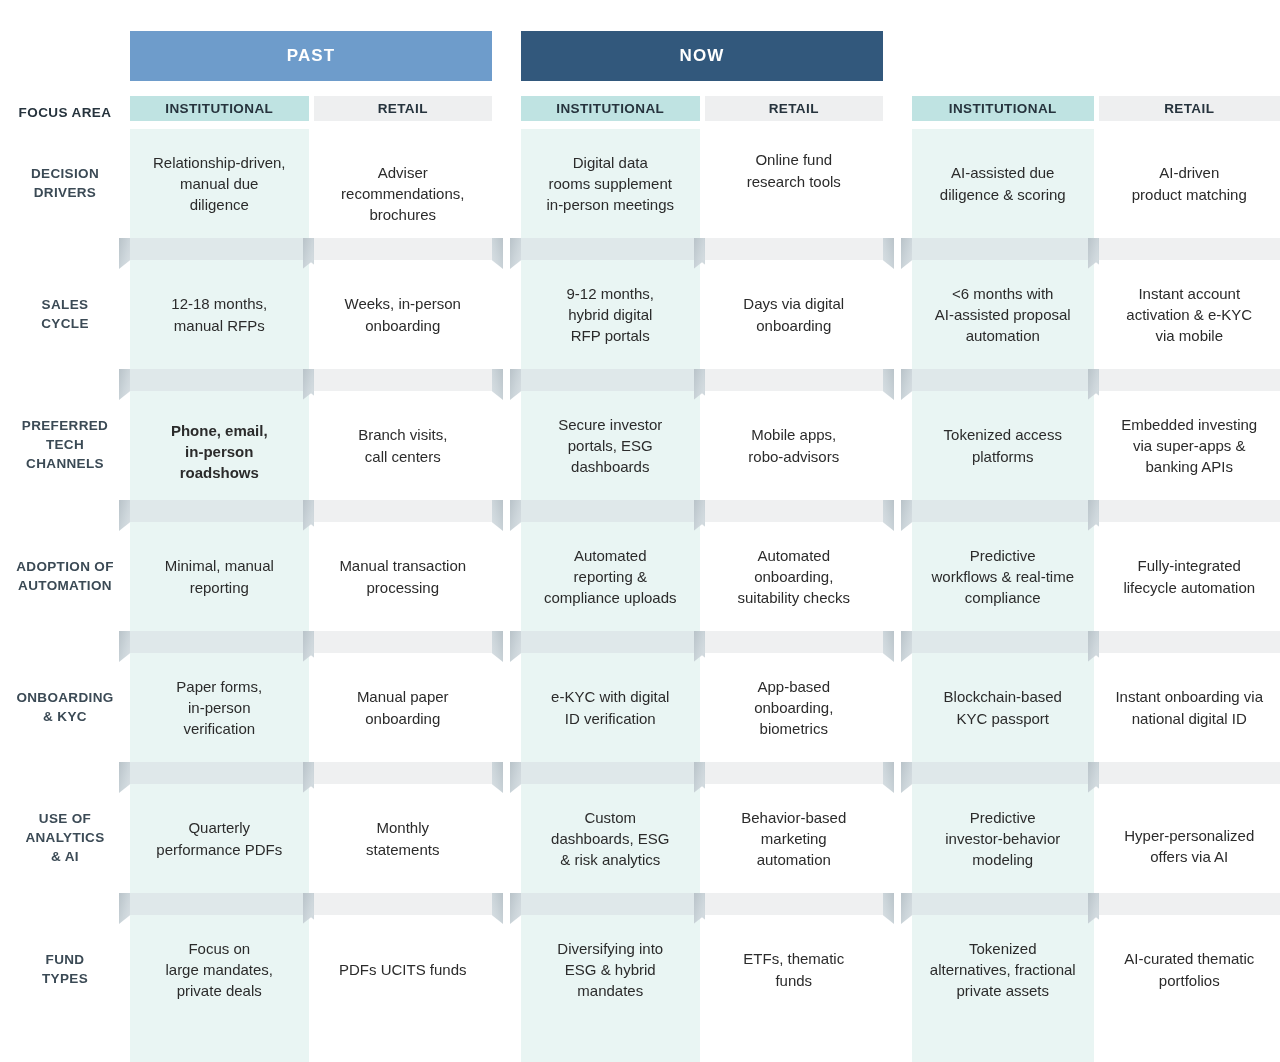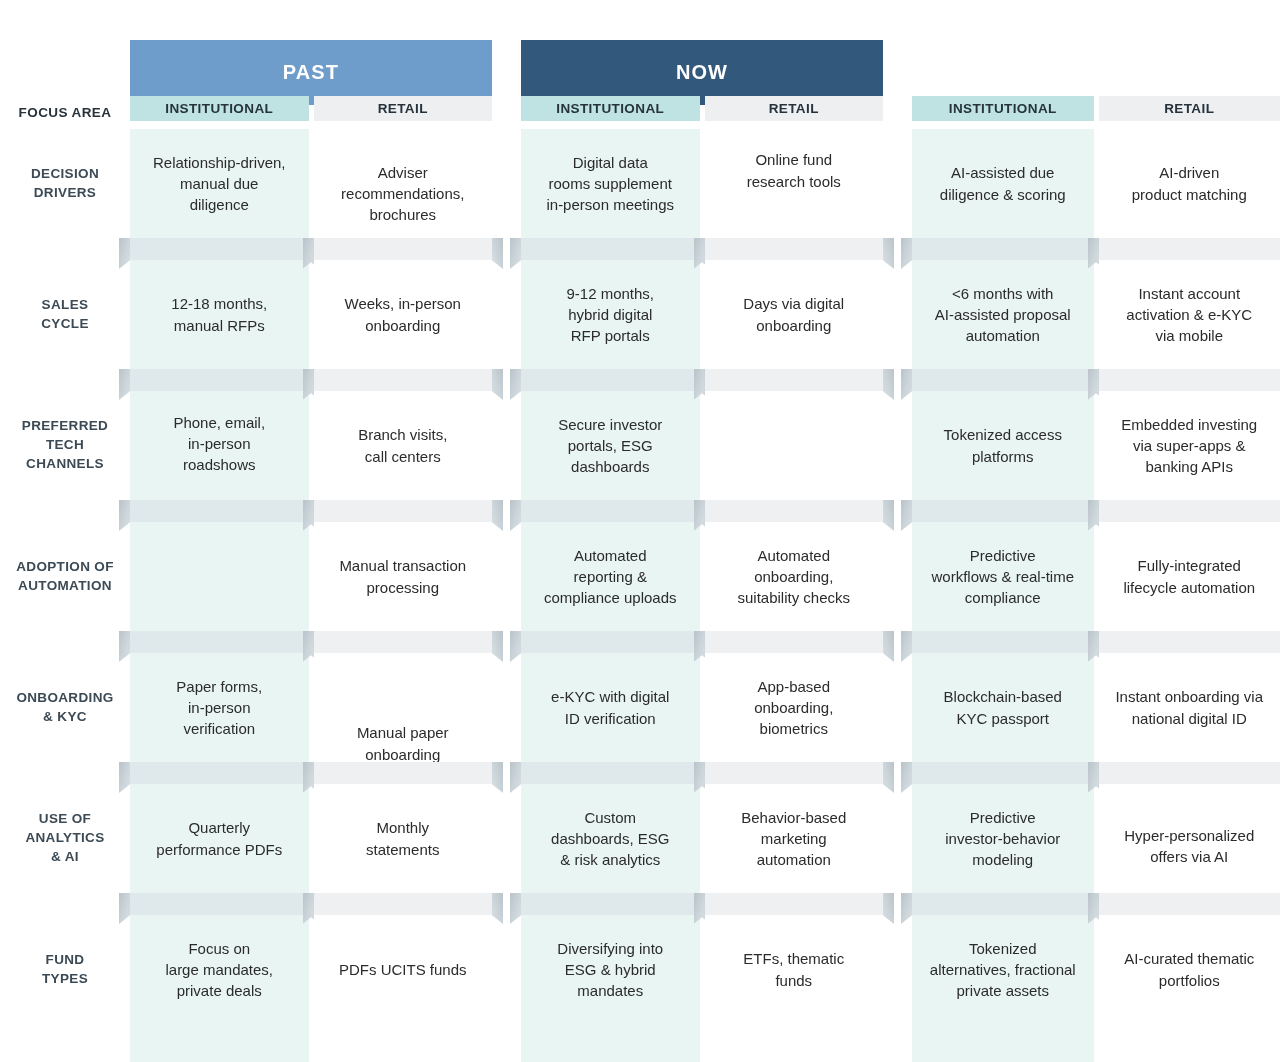--- a/index.html
+++ b/index.html
@@ -26,29 +26,29 @@
     top: 0;
     height: 1062px;
   }
   .era-past     { left: 130px;  width: 362px; }
   .era-now      { left: 521px;  width: 362px; }
   .era-emerging { left: 912px;  width: 368px; }
 
   
   .era-banner {
     position: absolute;
-    top: 40px;
+    top: 31px;
     left: 0;
     right: 0;
-    height: 65px;
+    height: 50px;
     display: flex;
     align-items: center;
     justify-content: center;
     color: #ffffff;
-    font-size: 20px;
+    font-size: 17px;
     font-weight: bold;
     letter-spacing: 1.1px;
   }
   .era-past     .era-banner { background: #6e9ccb; }
   .era-now      .era-banner { background: #32587c; }
   .era-emerging .era-banner { background: #2c3a47; }
 
   
   .seg-head-row {
     position: absolute;
@@ -190,25 +190,26 @@
             <div class="cell" style="top: 0px; height: 109px;">Relationship-driven,<br>manual due<br>diligence</div>
             <div class="sep" style="top: 109px;">
               <span class="fold left"></span>
               <span class="fold right"></span>
             </div>
             <div class="cell" style="top: 131px; height: 109px;">12-18 months,<br>manual RFPs</div>
             <div class="sep" style="top: 240px;">
               <span class="fold left"></span>
               <span class="fold right"></span>
             </div>
-            <div class="cell" style="top: 260px; height: 109px;">Phone, email,<br>in-person<br>roadshows</div>
-            <div class="sep" style="top: 371px;">
-              <span class="fold left"></span>
-              <span class="fold right"></span>
-            </div>
+            <div class="cell" style="top: 268px; height: 109px; font-weight: bold;">Phone, email,<br>in-person<br>roadshows</div>
+            <div class="sep" style="top: 371px;">
+              <span class="fold left"></span>
+              <span class="fold right"></span>
+            </div>
+            <div class="cell" style="top: 393px; height: 109px;">Minimal, manual<br>reporting</div>
             <div class="sep" style="top: 502px;">
               <span class="fold left"></span>
               <span class="fold right"></span>
             </div>
             <div class="cell" style="top: 524px; height: 109px;">Paper forms,<br>in-person<br>verification</div>
             <div class="sep" style="top: 633px;">
               <span class="fold left"></span>
               <span class="fold right"></span>
             </div>
             <div class="cell" style="top: 655px; height: 109px;">Quarterly<br>performance PDFs</div>
@@ -232,21 +233,21 @@
             <div class="cell" style="top: 262px; height: 109px;">Branch visits,<br>call centers</div>
             <div class="sep" style="top: 371px;">
               <span class="fold left"></span>
               <span class="fold right"></span>
             </div>
             <div class="cell" style="top: 393px; height: 109px;">Manual transaction<br>processing</div>
             <div class="sep" style="top: 502px;">
               <span class="fold left"></span>
               <span class="fold right"></span>
             </div>
-            <div class="cell" style="top: 524px; height: 109px; margin-top: 36px;">Manual paper<br>onboarding</div>
+            <div class="cell" style="top: 524px; height: 109px;">Manual paper<br>onboarding</div>
             <div class="sep" style="top: 633px;">
               <span class="fold left"></span>
               <span class="fold right"></span>
             </div>
             <div class="cell" style="top: 655px; height: 109px;">Monthly<br>statements</div>
             <div class="sep" style="top: 764px;">
               <span class="fold left"></span>
               <span class="fold right"></span>
             </div>
             <div class="cell" style="top: 786px; height: 109px;">PDFs UCITS funds</div>
@@ -297,20 +298,21 @@
             <div class="cell" style="top: 0px; height: 83px;">Online fund<br>research tools</div>
             <div class="sep" style="top: 109px;">
               <span class="fold left"></span>
               <span class="fold right"></span>
             </div>
             <div class="cell" style="top: 131px; height: 109px;">Days via digital<br>onboarding</div>
             <div class="sep" style="top: 240px;">
               <span class="fold left"></span>
               <span class="fold right"></span>
             </div>
+            <div class="cell" style="top: 262px; height: 109px;">Mobile apps,<br>robo-advisors</div>
             <div class="sep" style="top: 371px;">
               <span class="fold left"></span>
               <span class="fold right"></span>
             </div>
             <div class="cell" style="top: 393px; height: 109px;">Automated<br>onboarding,<br>suitability checks</div>
             <div class="sep" style="top: 502px;">
               <span class="fold left"></span>
               <span class="fold right"></span>
             </div>
             <div class="cell" style="top: 524px; height: 109px;">App-based<br>onboarding,<br>biometrics</div>

